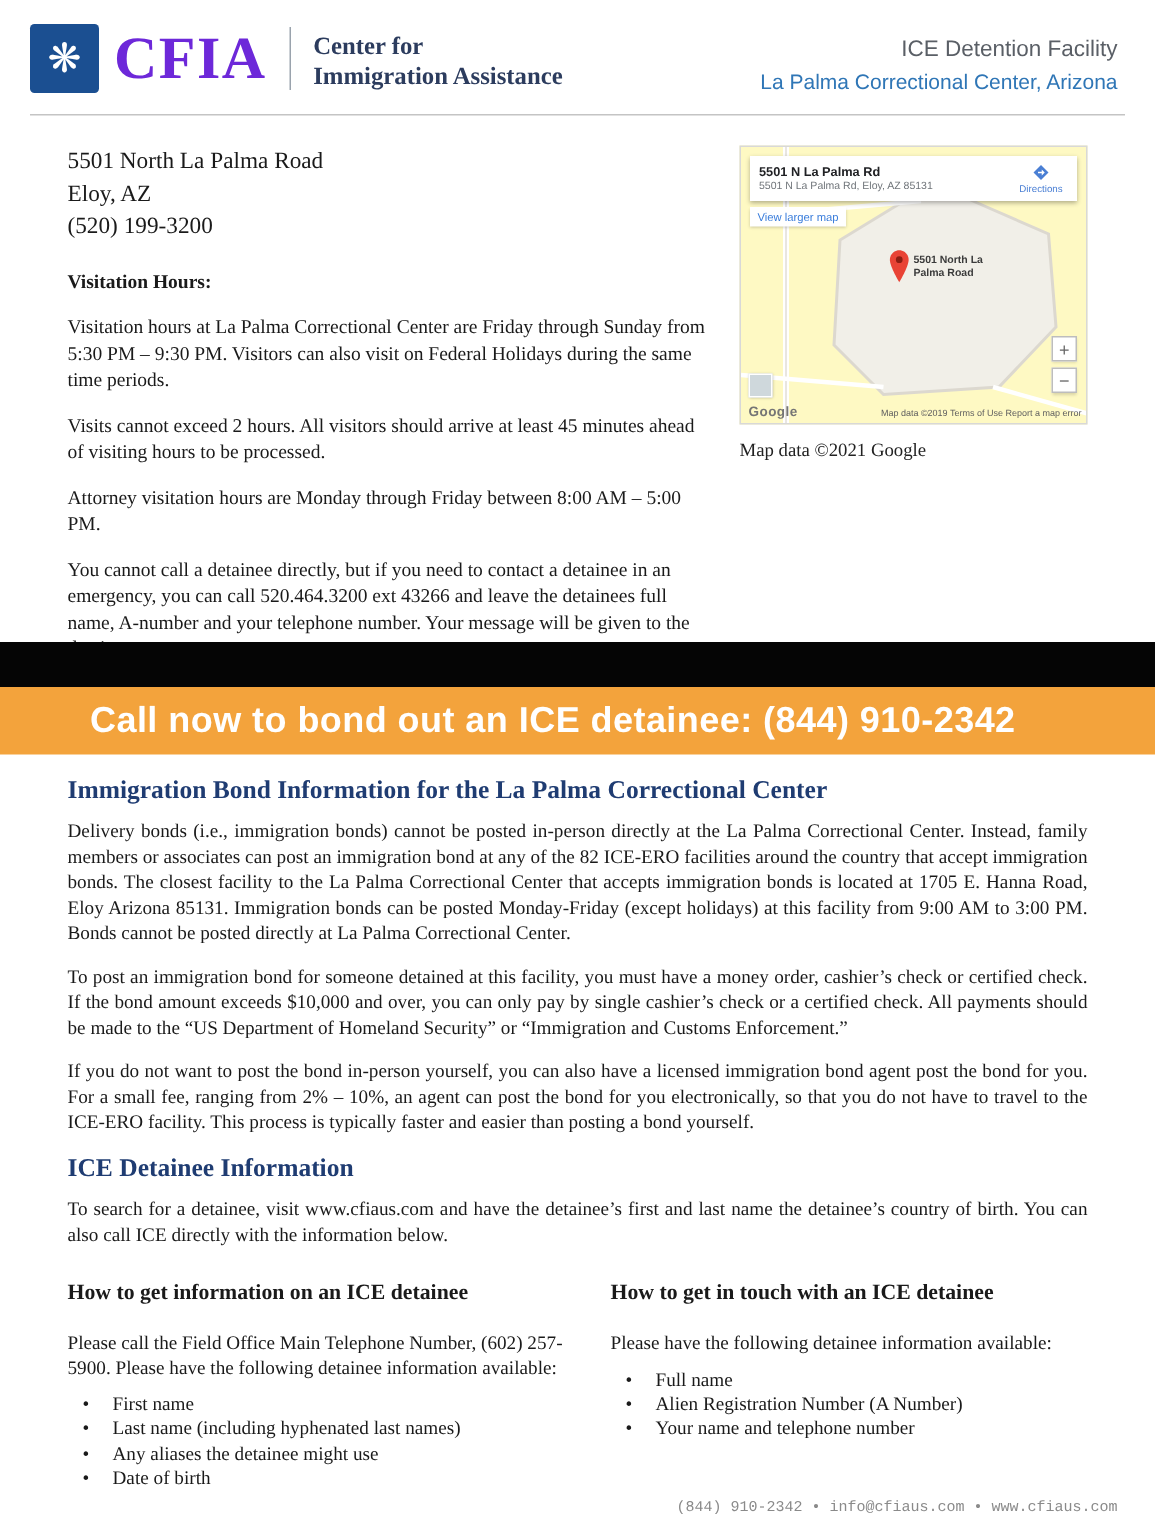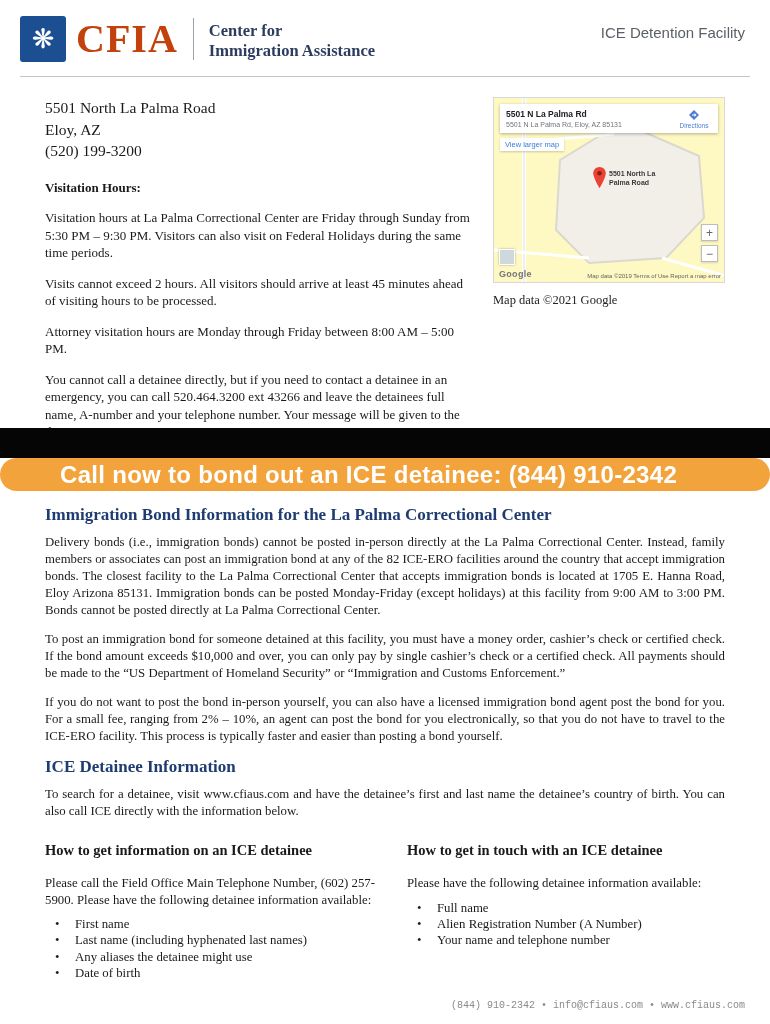--- a/index.html
+++ b/index.html
@@ -12,21 +12,21 @@
     color: #1a1a1a;
     overflow: hidden;
   }
 
   
   .top-section { height: 428px; position: relative; overflow: hidden; }
   .header { display:flex; justify-content:space-between; align-items:flex-start; padding:16px 25px 0 20px; }
   .logo-wrap { display:flex; align-items:center; gap:10px; }
   .logo-box { width:46px; height:46px; background:#1b4f91; color:#fff; border-radius:3px;
               display:flex; align-items:center; justify-content:center; font-size:27px; }
-  .logo-text { font-family:"Liberation Serif", serif; font-weight:bold; font-size:40px; color:#c2410c; letter-spacing:1px; line-height:46px; }
+  .logo-text { font-family:"Liberation Serif", serif; font-weight:bold; font-size:40px; color:#6d28d9; letter-spacing:1px; line-height:46px; }
   .logo-divider { width:1px; height:42px; background:#9aa3ad; margin:0 5px; }
   .tagline { font-family:"Liberation Serif", serif; font-weight:bold; font-size:16.5px; color:#2c3c5e; line-height:20px; padding-top:3px; }
   .header-right { text-align:right; padding-top:8px; font-family:"Liberation Sans", sans-serif; }
   .facility-type { font-size:15px; color:#5a5f66; }
   .facility-name { font-size:14px; color:#2f76b6; margin-top:5px; }
   .rule { height:1px; background:#c4c4c4; margin:14px 20px 0; }
 
   .content-row { display:flex; padding:20px 45px 0 45px; }
   .left-col { width:425px; font-size:13px; line-height:17.5px; }
   .address { font-size:15.5px; line-height:21.5px; margin-bottom:17px; }
@@ -52,21 +52,21 @@
               font-family:"Liberation Sans", sans-serif; font-size:12px; color:#666; cursor:pointer; box-shadow:0 1px 2px rgba(0,0,0,.15); }
   .layer-thumb { position:absolute; left:5px; bottom:17px; width:16px; height:16px; background:#cfd8dc;
                  border:1px solid #fff; box-shadow:0 0 2px rgba(0,0,0,.35); }
   .google-logo { position:absolute; left:5px; bottom:3px; font-family:"Liberation Sans", sans-serif;
                  font-weight:bold; font-size:9px; color:#757575; letter-spacing:.3px; cursor:pointer; }
   .map-attribution { position:absolute; right:3px; bottom:3px; font-family:"Liberation Sans", sans-serif; font-size:6px; color:#5f5f5f; }
   .map-caption { margin-top:10px; font-size:12.5px; color:#222; }
 
   
   .band-black { height:30px; background:#050505; }
-  .band-orange { height:33px; background:#f3a33c; display:flex; align-items:center; padding-left:60px;border-radius:20px; }
+  .band-orange { height:45px; background:#f3a33c; display:flex; align-items:center; padding-left:60px; }
   .banner-text { font-family:"Liberation Sans", sans-serif; font-weight:bold; font-size:24px; color:#ffffff; letter-spacing:.3px; }
 
   
   .section { padding:14px 45px 0; }
   .section-heading { font-family:"Liberation Serif", serif; font-weight:bold; font-size:17px; color:#1f3c72; margin:0 0 9px; }
   .section p { margin:0 0 12px; font-size:12.8px; line-height:17px; text-align:justify; }
   .section-heading.second { margin-top:2px; }
 
   .columns { display:flex; gap:14px; padding:0 45px; font-size:12.8px; }
   .col-left { width:348px; }
@@ -93,20 +93,21 @@
         </div>
         <div class="logo-text">CFIA</div>
         <div class="logo-divider"></div>
         <div class="tagline">
           <div>Center for</div>
           <div>Immigration Assistance</div>
         </div>
       </div>
       <div class="header-right">
         <div class="facility-type">ICE Detention Facility</div>
+        <div class="facility-name">La Palma Correctional Center, Arizona</div>
       </div>
     </div>
 
     <div class="rule"></div>
 
     <div class="content-row">
       <div class="left-col">
         <div class="address">
           <div>5501 North La Palma Road</div>
           <div>Eloy, AZ</div>

